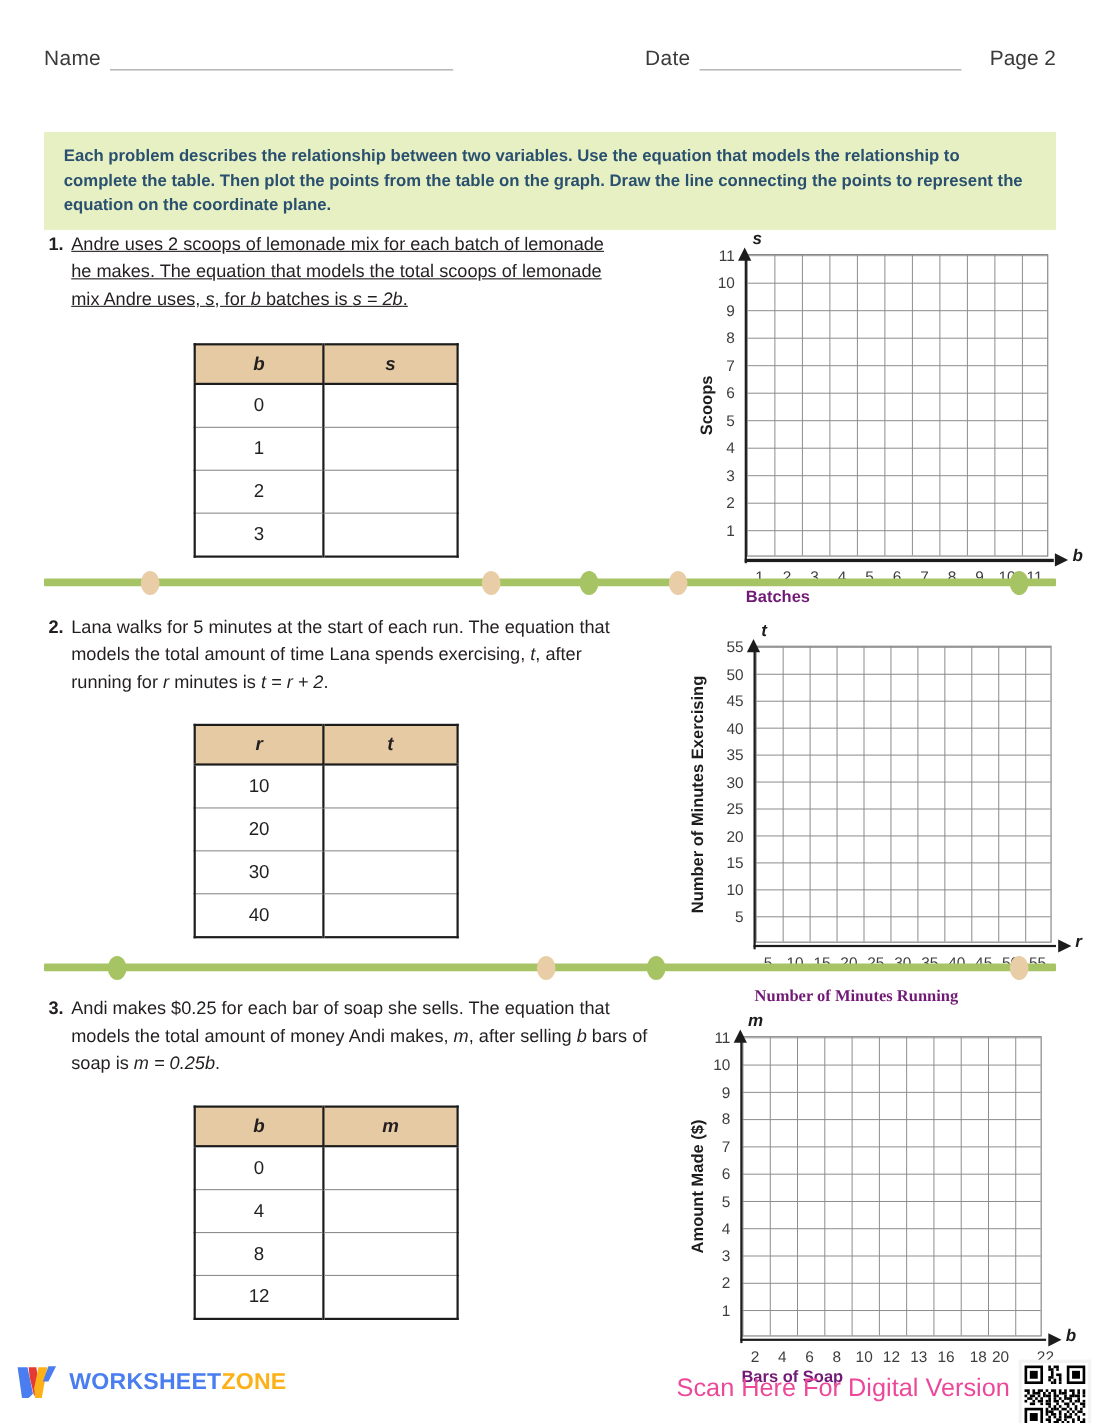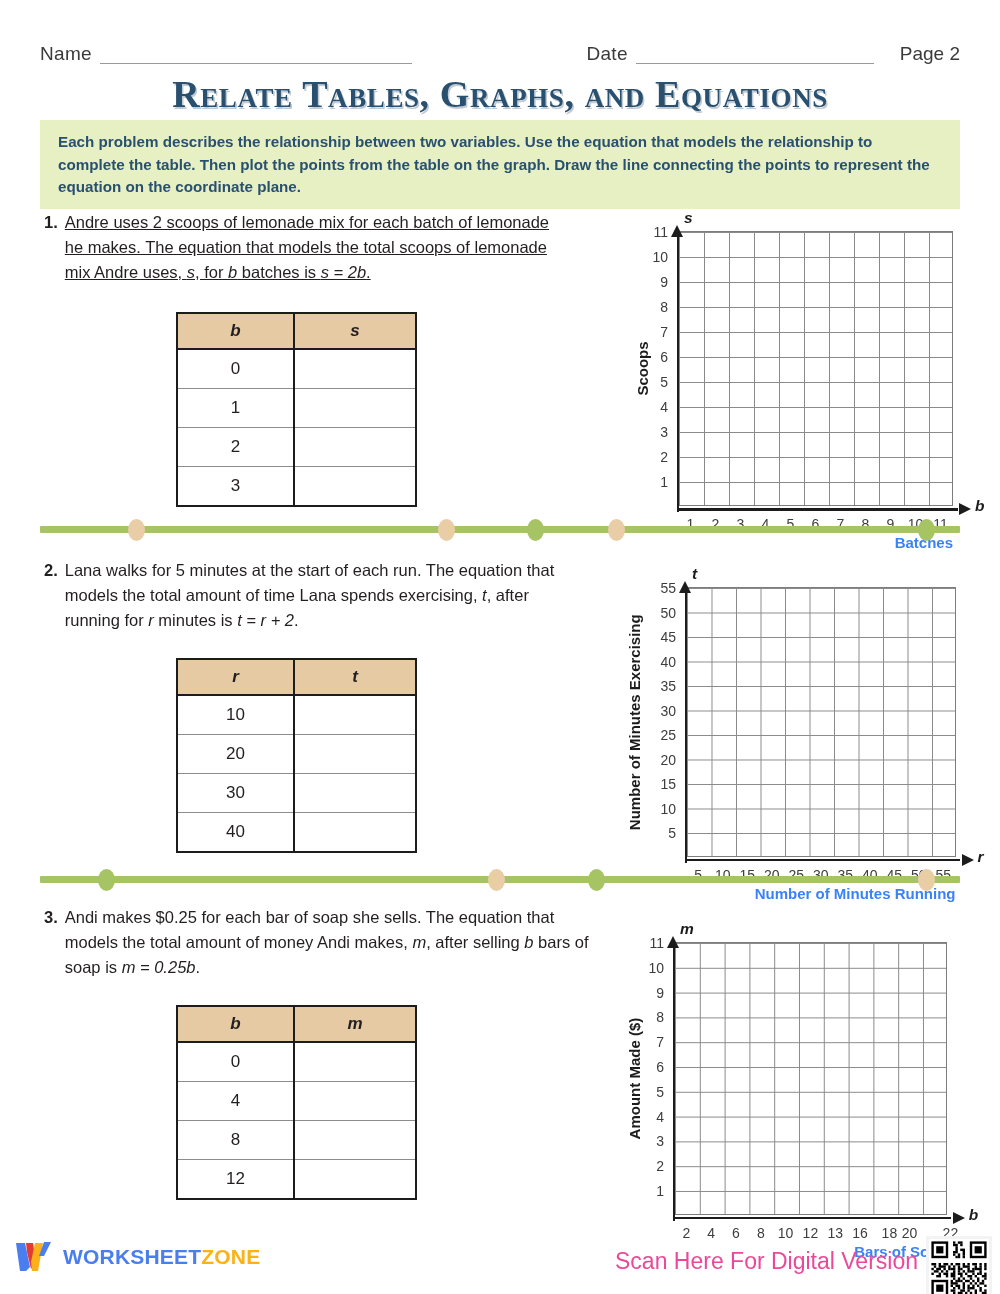--- a/index.html
+++ b/index.html
@@ -90,22 +90,22 @@
   .yaxis { width:2.6px; }
   .xaxis { height:2.6px; }
   .arrow { position:absolute; width:0; height:0; }
   .arrow-up { border-left:6.5px solid transparent; border-right:6.5px solid transparent; border-bottom:12px solid #1c1c1c; }
   .arrow-right { border-top:6.5px solid transparent; border-bottom:6.5px solid transparent; border-left:12px solid #1c1c1c; }
 
   .tick { position:absolute; font-size:14px; color:#3d3d3d; text-align:right; line-height:1; }
   .xtick { position:absolute; font-size:14px; color:#3d3d3d; text-align:center; line-height:1; }
   .varlabel { position:absolute; font-size:15.5px; font-style:italic; font-weight:bold; color:#1c1c1c; }
   .axis-title-x {
-    position:absolute; font-size:15px; font-weight:bold; color:#3b82f6;
-    text-align:right; white-space:nowrap;
+    position:absolute; font-size:15px; font-weight:bold; color:#701a75;
+    text-align:left; white-space:nowrap;
   }
   .axis-title-y {
     position:absolute; font-size:15px; font-weight:bold; color:#1c1c1c;
     white-space:nowrap; transform-origin:0 0; transform:rotate(-90deg);
   }
 
   
   .divider { position:absolute; left:40px; width:920px; height:26px; }
   .divider .bar { position:absolute; top:10px; left:0; width:920px; height:7px; background:#a6c464; border-radius:1px; }
   .divider .dot { position:absolute; top:3px; width:17px; height:22px; border-radius:50%; }
@@ -134,21 +134,20 @@
     <div class="hdr-row">
       <span class="hdr-label">Name</span>
       <span class="rule name"></span>
       <span class="spacer"></span>
       <span class="hdr-label">Date</span>
       <span class="rule date"></span>
       <span class="pageno">Page 2</span>
     </div>
   </div>
 
-  <div class="title">Relate Tables, Graphs, and Equations</div>
 
   <div class="banner">
     <p>Each problem describes the relationship between two variables. Use the equation that models the relationship to complete the table. Then plot the points from the table on the graph. Draw the line connecting the points to represent the equation on the coordinate plane.</p>
   </div>
 
   <div class="problem p1">
     <div class="qwrap">
       <span class="qnum">1.</span>
       <span class="qtext"><span>Andre uses 2 scoops of lemonade mix for each batch of lemonade he makes. The equation that models the total scoops of lemonade mix Andre uses, </span><i>s</i><span>, for </span><i>b</i><span> batches is </span><i>s = 2b</i><span>.</span></span>
     </div>
@@ -275,21 +274,21 @@
           <div class="xtick" style="width: 24.5px; left: 147.5px; top: 304.5px;">20</div>
           <div class="xtick" style="width: 24.5px; left: 172px; top: 304.5px;">25</div>
           <div class="xtick" style="width: 24.5px; left: 196.5px; top: 304.5px;">30</div>
           <div class="xtick" style="width: 24.5px; left: 221px; top: 304.5px;">35</div>
           <div class="xtick" style="width: 24.5px; left: 245.5px; top: 304.5px;">40</div>
           <div class="xtick" style="width: 24.5px; left: 270px; top: 304.5px;">45</div>
           <div class="xtick" style="width: 24.5px; left: 294.5px; top: 304.5px;">50</div>
           <div class="xtick" style="width: 24.5px; left: 319px; top: 304.5px;">55</div>
           <div class="varlabel" style="left: 80px; top: 2px;">t</div>
           <div class="varlabel" style="left: 365.5px; top: 284.5px;">r</div>
-          <div class="axis-title-x" style="left: 74px; width: 269.5px; top: 322px;">Number of Minutes Running</div>
+          <div class="axis-title-x" style="left: 74px; width: 269.5px; top: 335px; font-family: Liberation Serif, serif;">Number of Minutes Running</div>
           <div class="axis-title-y" style="left: 14px; top: 293.5px; width: 269.5px; text-align: center;">Number of Minutes Exercising</div>
         </div>
       </div>
   </div>
 
   <div class="divider d2">
     <div class="bar"></div>
   <div class="dot" style="left: 58px; background: rgb(166, 196, 100);"></div>
       <div class="dot" style="left: 448px; background: rgb(232, 205, 167);"></div>
       <div class="dot" style="left: 548px; background: rgb(166, 196, 100);"></div>

